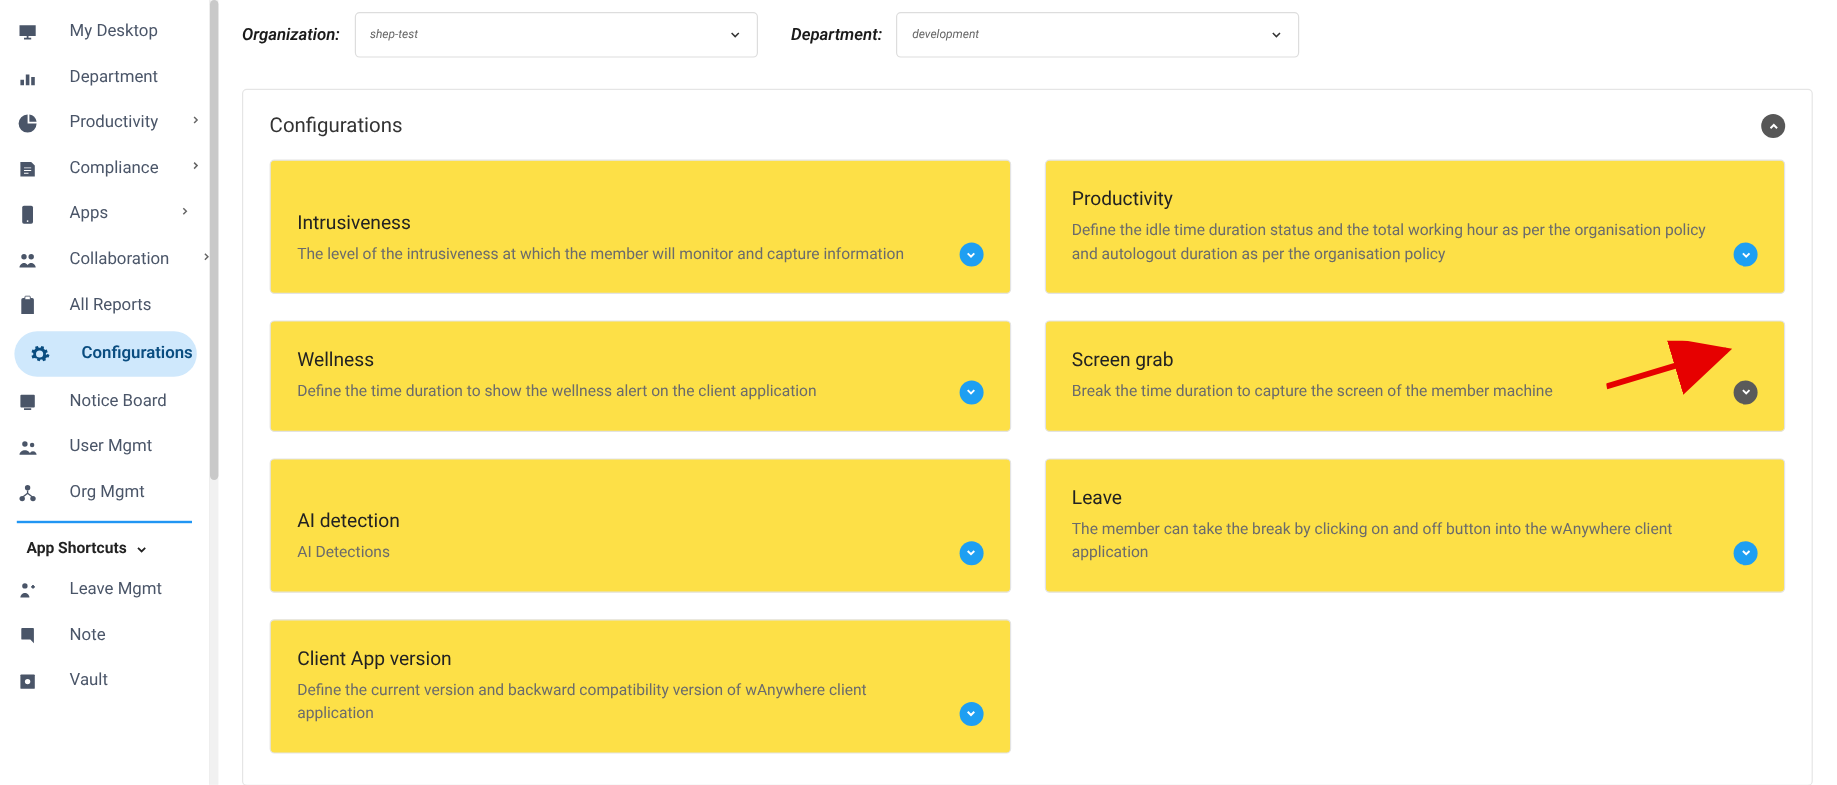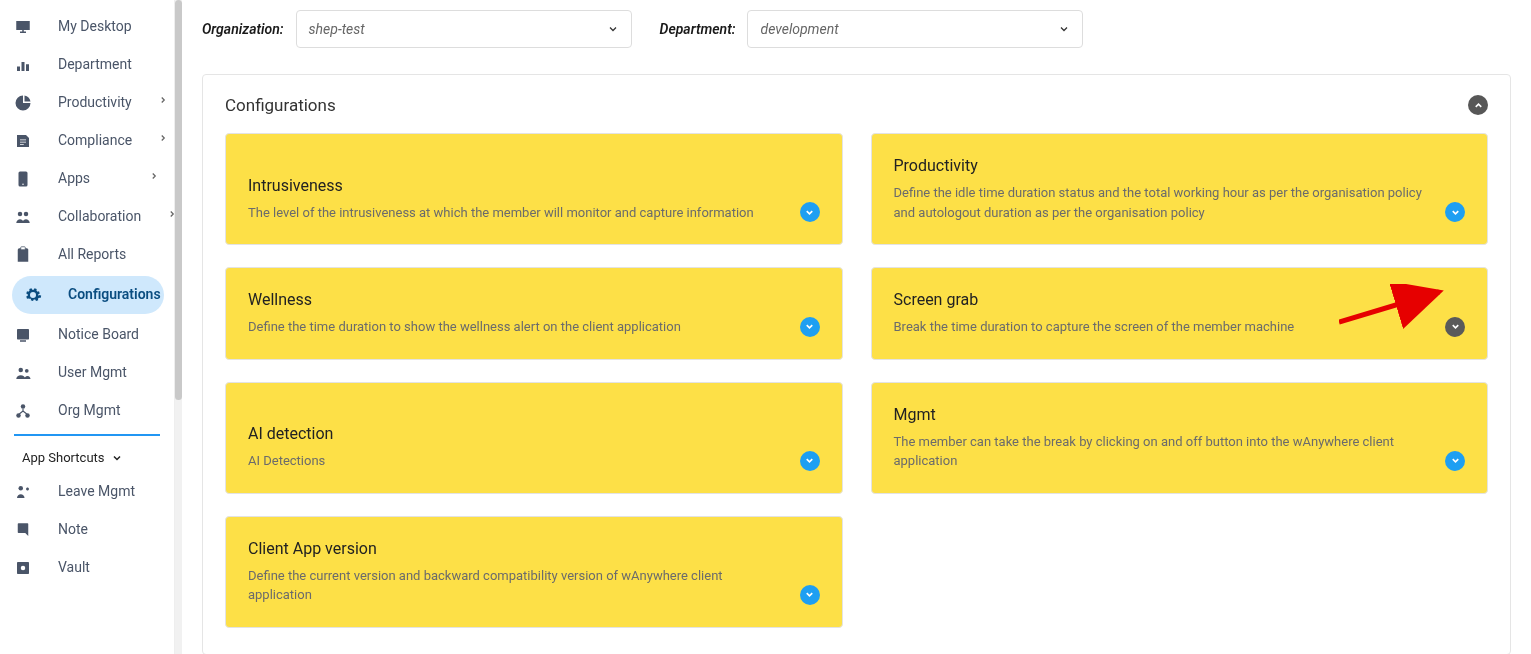--- a/index.html
+++ b/index.html
@@ -54,21 +54,21 @@
     margin: 2px 10px 2px 12px;
     padding: 10px 12px;
   }
   .side-item.active .icon { color: #0a4d80; }
   .side-break {
     border-top: 2px solid #2196f3;
     margin: 4px 14px 2px 14px;
   }
   .side-section {
     padding: 12px 14px 8px 22px;
-    font-weight: 400;
+    font-weight: 700;
     color: #222;
     font-size: 13px;
     display:flex;align-items:center;gap:6px;
     cursor:pointer;
   }
   
   .v-scroll-track {
     width: 7px;
     background: #f1f1f1;
     position: relative;
@@ -100,21 +100,21 @@
   .select {
     width: 336px;
     height: 38px;
     border: 1px solid #ddd;
     border-radius: 4px;
     padding: 0 12px;
     display:flex;align-items:center;justify-content:space-between;
     color:#666;
     background:#fff;
     cursor:pointer;
-    font-size:14px;
+    font-size:10px;
   }
   .select .chev-down { color:#333; }
   .panel {
     border:1px solid #e5e5e5;
     border-radius:4px;
     padding: 20px 22px 26px 22px;
     position: relative;
   }
   .panel-header {
     display:flex;align-items:center;justify-content:space-between;
@@ -444,21 +444,21 @@
           <span>
             <svg width="11" height="11" viewBox="0 0 24 24" fill="none" stroke="#fff" stroke-width="3.5">
                 <path d="M6 9l6 6 6-6"></path>
               </svg>
           </span>
         </div>
       </div>
 
       <div class="card">
         <div class="card-body">
-          <div class="card-title">Mgmt</div>
+          <div class="card-title">Leave</div>
           <div class="card-desc">The member can take the break by clicking on and off button into the wAnywhere client application</div>
         </div>
         <div class="expand-btn blue">
           <span>
             <svg width="11" height="11" viewBox="0 0 24 24" fill="none" stroke="#fff" stroke-width="3.5">
                 <path d="M6 9l6 6 6-6"></path>
               </svg>
           </span>
         </div>
       </div>

